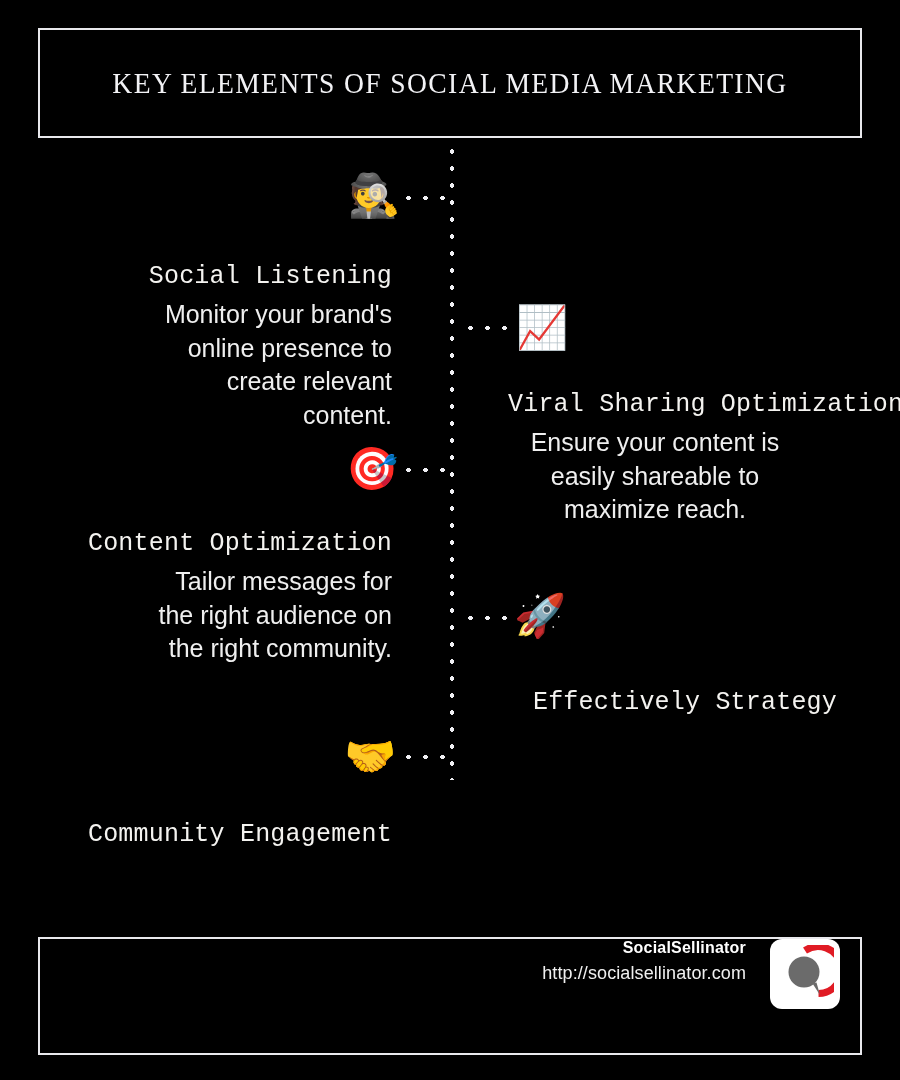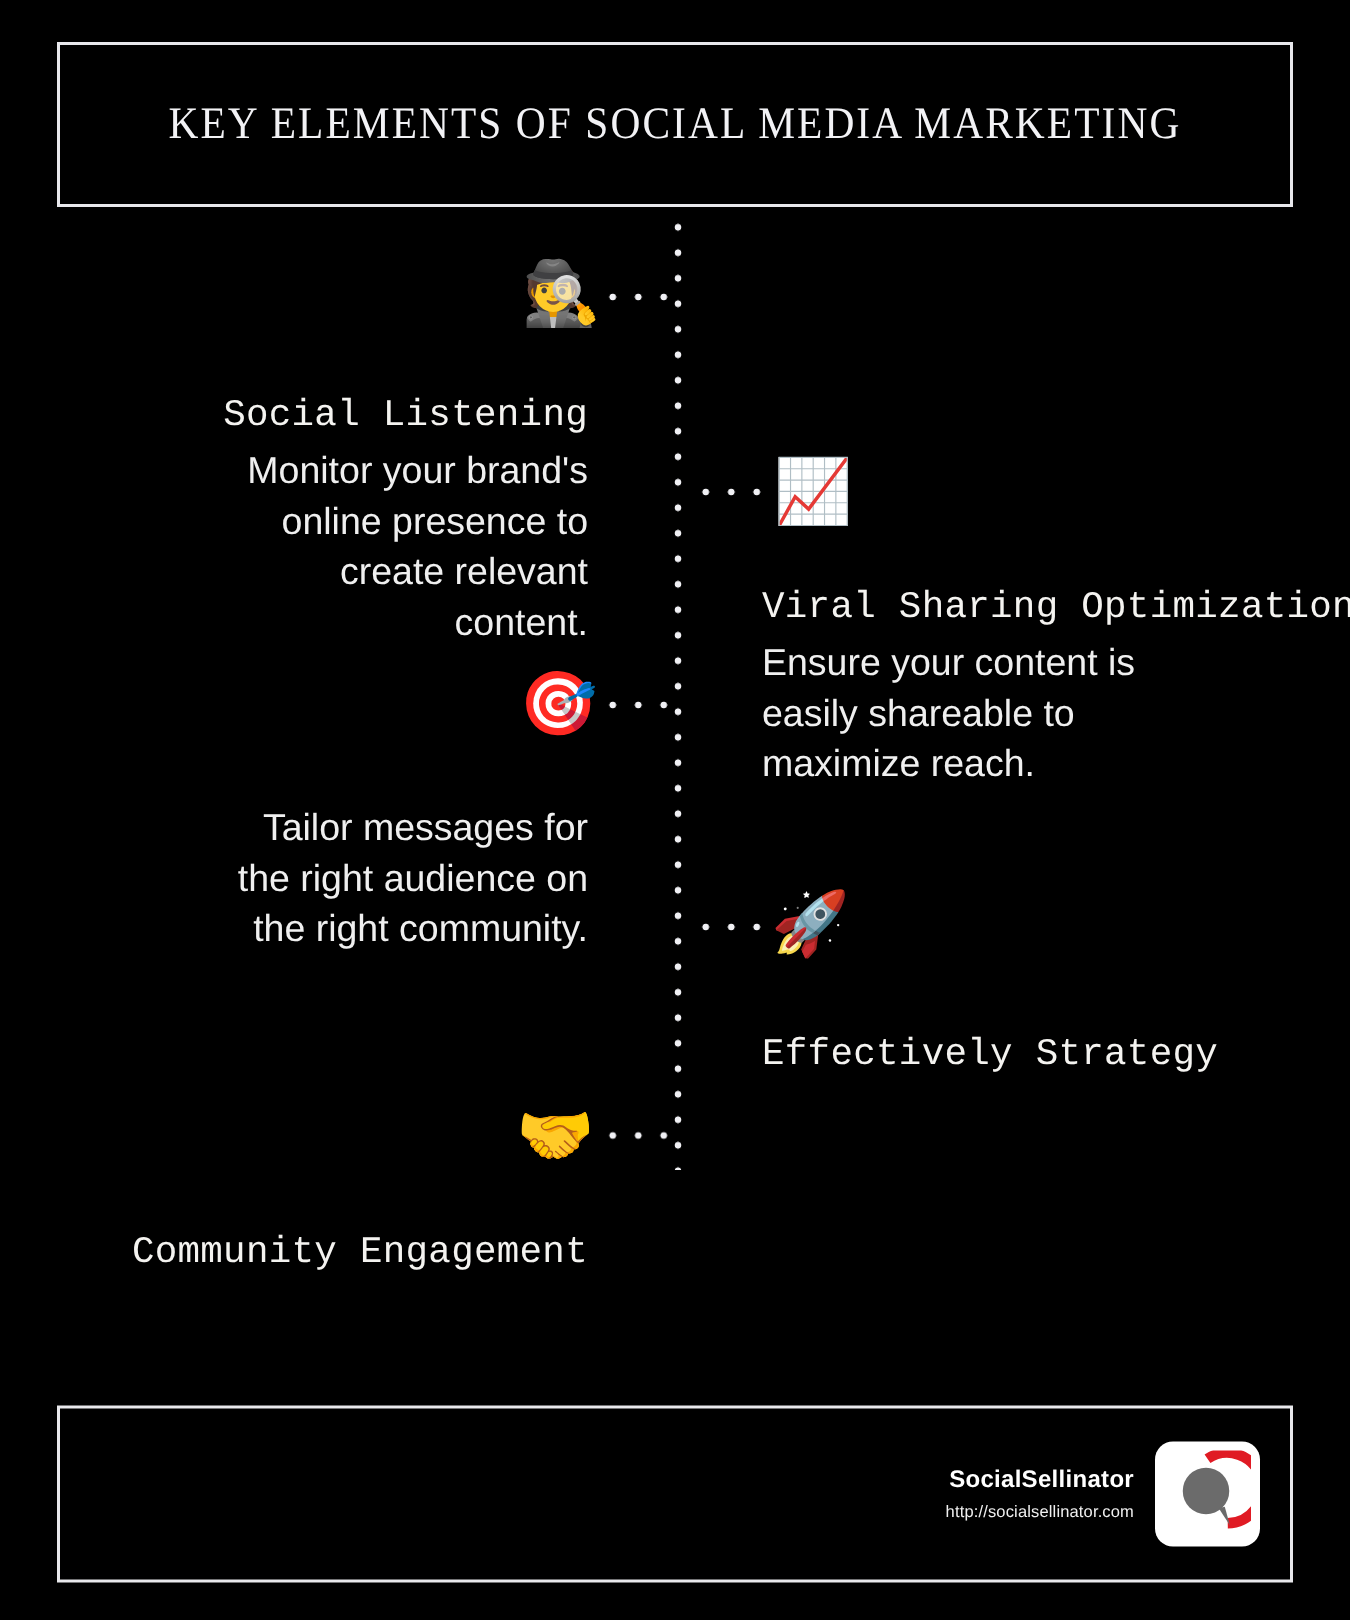--- a/index.html
+++ b/index.html
@@ -41,21 +41,21 @@
   .connector{
     position:absolute; height:8px;
     background-image:radial-gradient(circle, #f0f0f4 2.2px, transparent 2.4px);
     background-size:17px 8px;
     background-repeat:repeat-x;
   }
 
   
   .row{ position:absolute; }
   .row.left{ right:508px; left:38px; text-align:right; }
-  .row.right{ left:508px; right:38px; text-align:left; }
+  .row.right{ left:508px; right:38px; text-align:center; }
 
   .emoji{
     position:absolute;
     font-size:42px;
     line-height:1;
     font-family:"DejaVu Sans", sans-serif;
     user-select:none;
   }
 
   .block-title{
@@ -74,28 +74,28 @@
     font-weight:400;
   }
 
   
   .footer-frame{
     position:absolute; left:38px; top:937px; width:824px; height:118px;
     border:2px solid #e8e8ec;
   }
   .footer-inner{
     position:absolute; right:20px; top:0; bottom:0;
-    display:flex; align-items:center; gap:14px;
+    display:flex; align-items:flex-start; gap:24px;
   }
   .footer-text{ text-align:right; }
   .brand-name{
     font-size:16px; font-weight:bold; color:#ffffff; letter-spacing:0.2px;
   }
   .brand-url{
-    font-size:11px; font-weight:400; color:#f0f0f0; margin-top:6px; letter-spacing:0.1px;
+    font-size:18px; font-weight:400; color:#f0f0f0; margin-top:6px; letter-spacing:0.1px;
   }
   .logo{
     width:70px; height:70px; border-radius:12px; background:#ffffff;
     display:flex; align-items:center; justify-content:center; flex:0 0 auto;
   }
 </style>
 </head>
 <body>
 
 <div class="canvas">
@@ -119,20 +119,21 @@
   </div>
 
   <div class="emoji" style="left:516px; top:307px;">📈</div>
   <div class="row right" style="top:390px;">
     <div class="block-title">Viral Sharing Optimization</div>
     <div class="block-desc" style="padding-right:60px;">Ensure your content is easily shareable to maximize reach.</div>
   </div>
 
   <div class="emoji" style="left:346px; top:448px;">🎯</div>
   <div class="row left" style="top:529px;">
+    <div class="block-title">Content Optimization</div>
     <div class="block-desc" style="padding-left:118px;">Tailor messages for the right audience on the right community.</div>
   </div>
 
   <div class="emoji" style="left:514px; top:595px;">🚀</div>
   <div class="row right" style="top:688px;">
     <div class="block-title">Effectively Strategy</div>
   </div>
 
   <div class="emoji" style="left:344px; top:736px;">🤝</div>
   <div class="row left" style="top:820px;">

